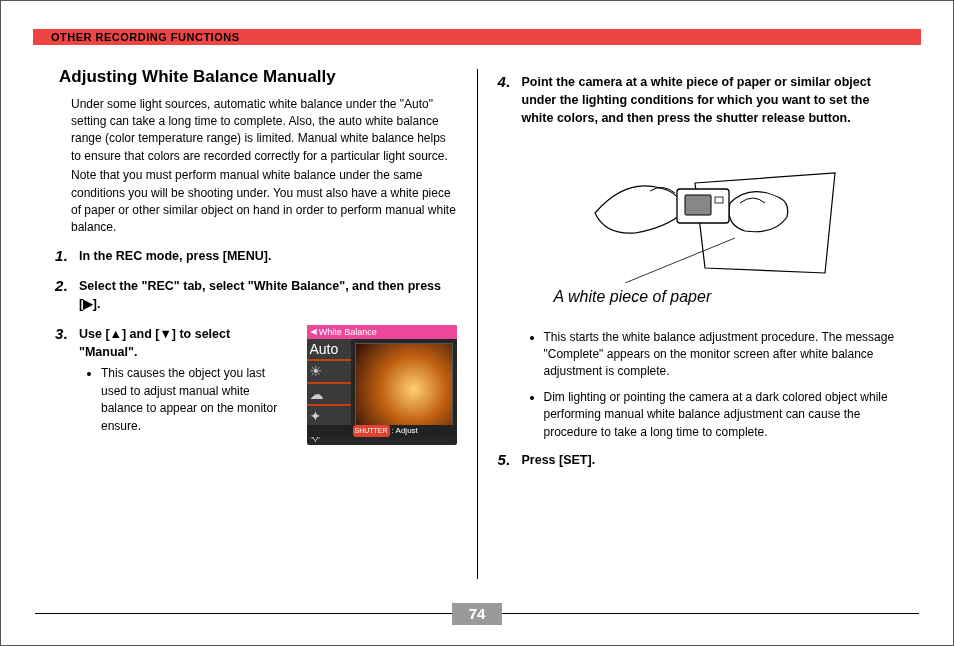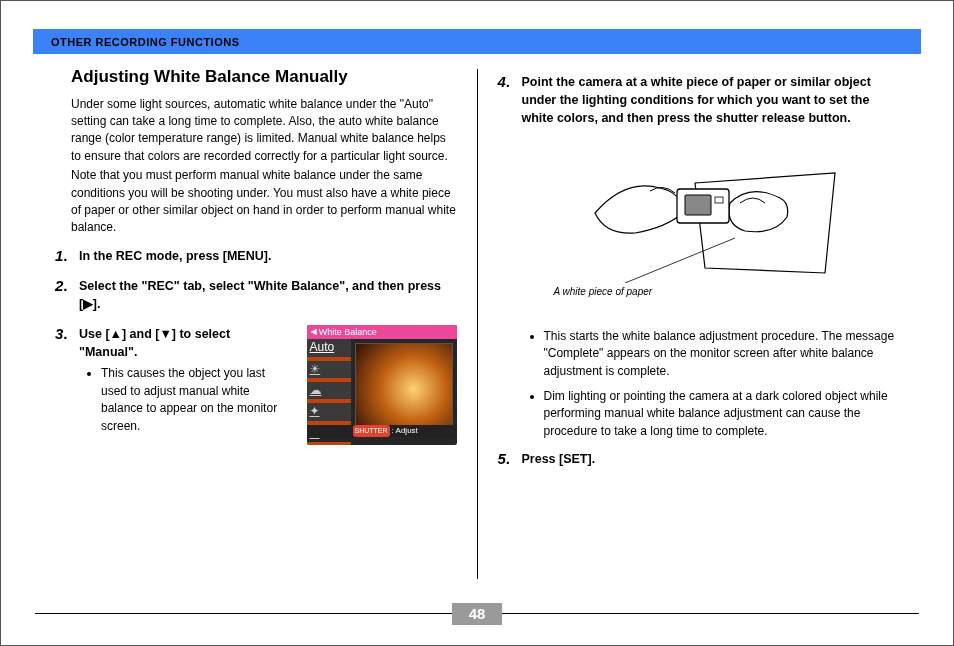--- a/index.html
+++ b/index.html
@@ -16,22 +16,22 @@
     height: 646px;
     position: relative;
     box-sizing: border-box;
     border: 1px solid #555;
   }
   .header-bar {
     position: absolute;
     top: 28px;
     left: 32px;
     right: 32px;
-    height: 25px;
-    background: #3b82f6;
+    height: 16px;
+    background: #ef4444;
     display: flex;
     align-items: center;
     padding-left: 18px;
     font-size: 11px;
     font-weight: 700;
     letter-spacing: 0.5px;
   }
   .columns {
     position: absolute;
     top: 62px;
@@ -50,21 +50,21 @@
   }
   .divider {
     width: 1px;
     background: #000;
     margin-top: 6px;
     margin-bottom: 6px;
   }
   h1 {
     font-size: 17px;
     font-weight: 600;
-    margin: 2px 0 6px 16px;
+    margin: 2px 0 6px 4px;
     font-family: Helvetica, Arial, sans-serif;
   }
   .intro p { margin: 0 0 2px 16px; }
   ol.steps {
     list-style: none;
     padding: 0;
     margin: 10px 0 0 0;
   }
   ol.steps > li {
     position: relative;
@@ -128,27 +128,26 @@
     position: absolute;
     top: 14px; left: 0;
     width: 44px;
     bottom: 14px;
     background: #3a3a3a;
     display: flex;
     flex-direction: column;
   }
   .screenshot .sidebar .itm {
     flex: 1;
-    font-size: 12px;
+    font-size: 14px;
     color: #ccc;
-    border-bottom: 4px solid #c2410c;
+    border-bottom: 2px solid #c2410c;
     display: flex;
     align-items: center;
     padding-left: 3px;
-    text-decoration: underline;
   }
   .screenshot .sidebar .itm.sel-auto { color: #fff; }
   .screenshot .sidebar .itm.sel-manual { background: #f0b020; color: #000; font-weight: 700; }
   .screenshot .preview {
     position: absolute;
     top: 18px; left: 48px; right: 4px; bottom: 18px;
     background: radial-gradient(circle at 60% 55%, #ffd070 0%, #c06010 45%, #301008 100%);
     border: 1px solid #555;
   }
   .screenshot .footer {
@@ -173,23 +172,23 @@
     display: flex;
     justify-content: center;
     margin: 16px 0 4px 0;
   }
   .illus {
     width: 290px;
     height: 140px;
   }
   .illus-caption {
     font-style: italic;
-    font-size: 10px;
+    font-size: 16px;
     margin-left: 32px;
-    margin-bottom: 28px;
+    margin-bottom: 20px;
     margin-top: -2px;
   }
   .page-number {
     position: absolute;
     bottom: 20px;
     left: 50%;
     transform: translateX(-50%);
     background: #9a9a9a;
     color: #fff;
     font-weight: 700;
@@ -234,21 +233,21 @@
         <li>
           <span class="num"><span>2</span><span class="dot">.</span></span>
           <p class="step-title">Select the "REC" tab, select "White Balance", and then press [▶].</p>
         </li>
         <li>
           <span class="num"><span>3</span><span class="dot">.</span></span>
           <div class="step3-row">
             <div class="step3-text">
               <p class="step-title">Use [▲] and [▼] to select "Manual".</p>
               <ul class="bullets">
-                <li>This causes the object you last used to adjust manual white balance to appear on the monitor screen.</li>
+                <li>This causes the object you last used to adjust manual white balance to appear on the monitor ensure.</li>
               </ul>
             </div>
 
             <div class="screenshot">
               <div class="titlebar">White Balance</div>
               <div class="sidebar">
                 <div class="itm sel-auto">Auto</div>
                 <div class="itm">☀</div>
                 <div class="itm">☁</div>
                 <div class="itm">✦</div>
@@ -302,14 +301,14 @@
 
         <li style="margin-top:10px;">
           <span class="num"><span>5</span><span class="dot">.</span></span>
           <p class="step-title">Press [SET].</p>
         </li>
       </ol>
     </div>
   </div>
 
   <div class="page-rule"></div>
-  <div class="page-number">48</div>
+  <div class="page-number">74</div>
 </div>
 
 </body></html>

